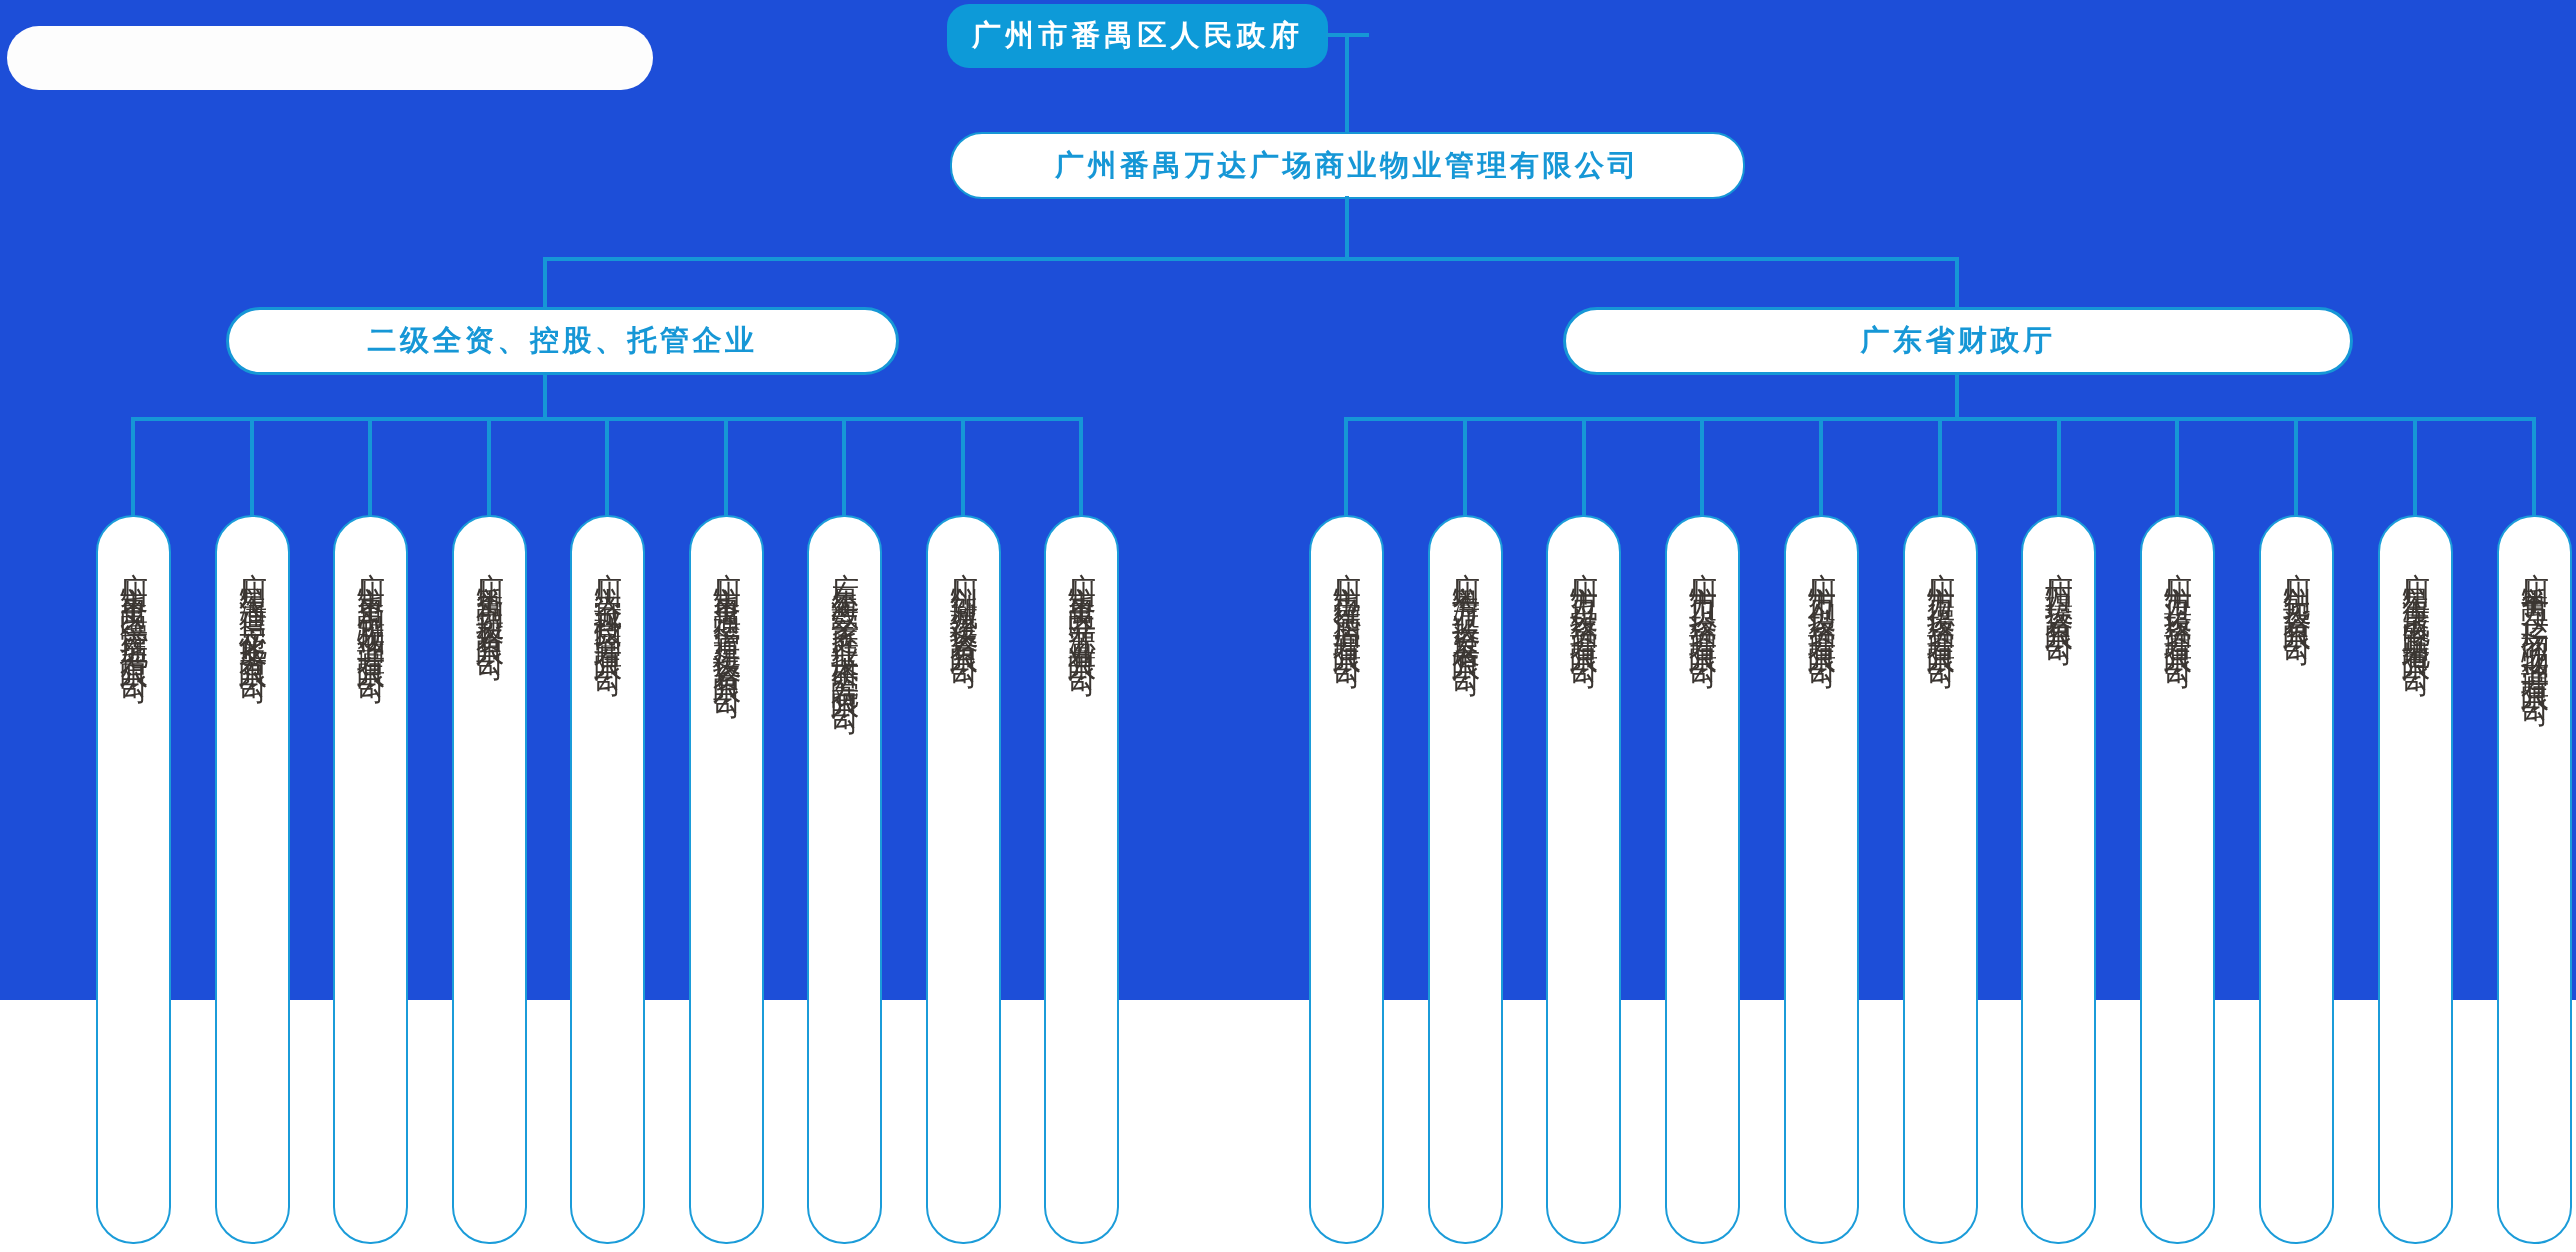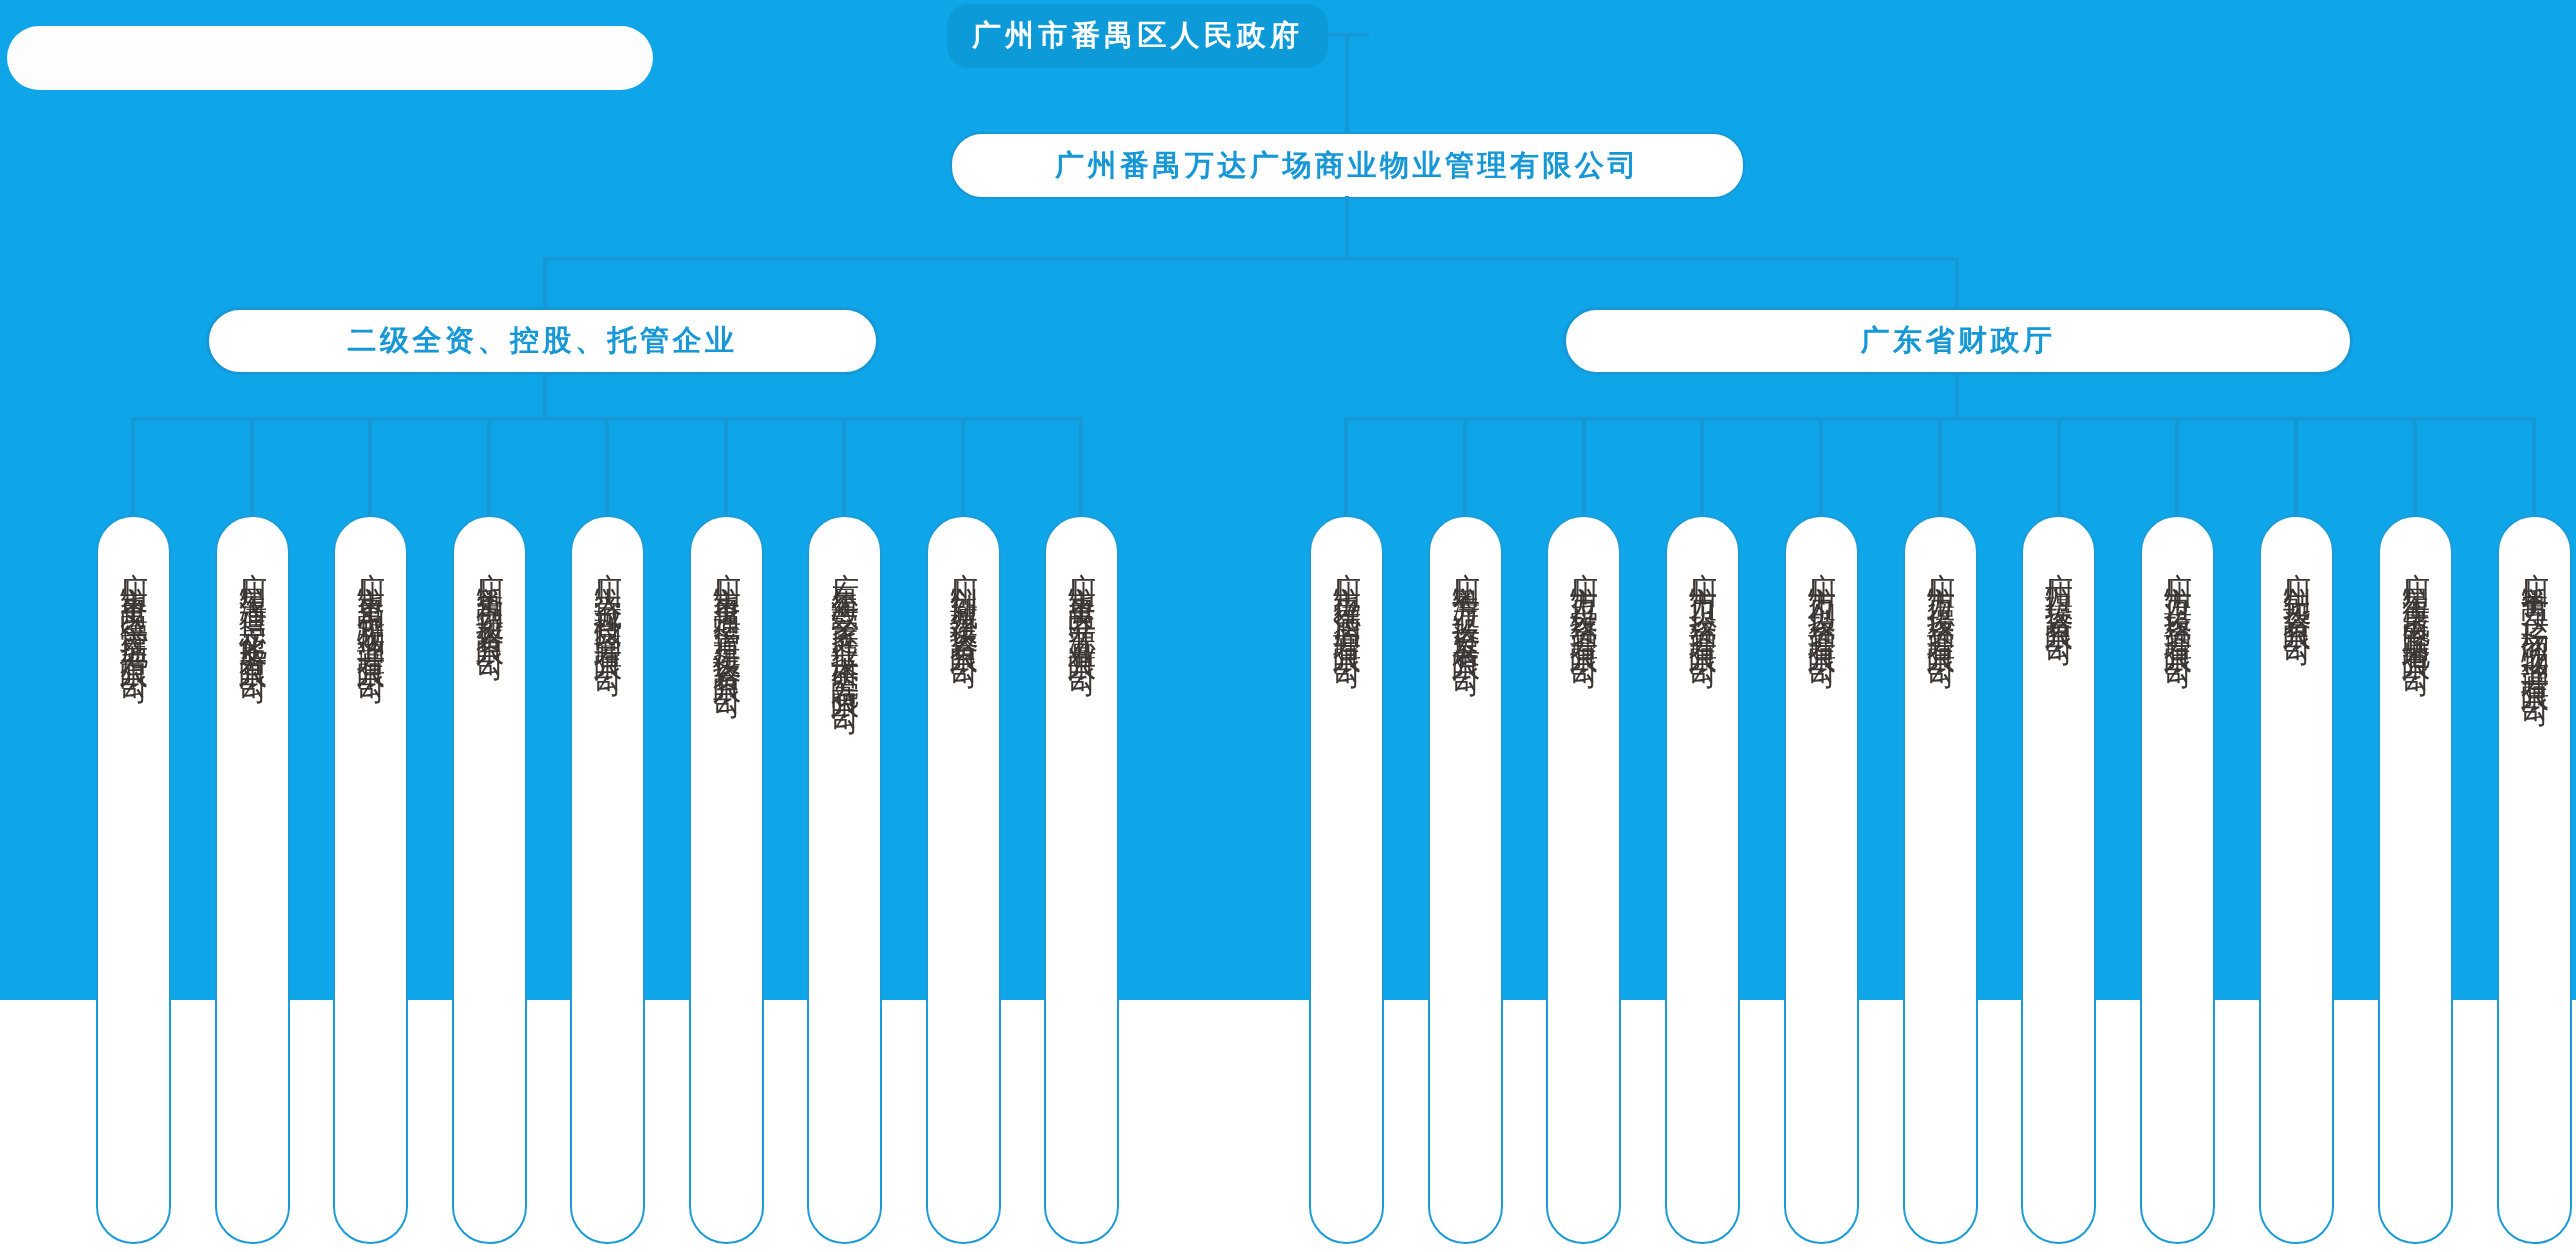--- a/index.html
+++ b/index.html
@@ -1,18 +1,18 @@
 <!DOCTYPE html>
 <html style="font-size:11px"><head>
 <meta charset="utf-8">
 <style>
   html,body{margin:0;padding:0;background:#ffffff;}
   body{width:2576px;height:1252px;overflow:hidden;
        font-family:"Liberation Sans","DejaVu Sans",sans-serif;}
-  .canvas{position:relative;width:2576px;height:1000px;background:#0ea5e9;}
+  .canvas{position:relative;width:2576px;height:1000px;background:#1d4ed8;}
 
   
   .ghost{position:absolute;left:7px;top:25.6px;width:646px;height:64px;
          border-radius:32px;background:#fdfdfd;}
 
   
   .line{position:absolute;background:#1697d6;}
   .line.h{height:4.1px;}
   .line.v{width:4.1px;}
   .stub{top:419px;height:104px;}
@@ -28,21 +28,21 @@
   
   .outline{background:#ffffff;border:2.8px solid #1697d6;color:#1697d6;
            font-size:29px;font-weight:700;letter-spacing:3.5px;border-radius:32px;}
   #company{left:950px;top:132px;width:795px;height:67px;}
 
   
   .pill{position:absolute;top:307px;height:68px;background:#ffffff;
         border:3.5px solid #1697d6;border-radius:34px;box-sizing:border-box;
         display:flex;align-items:center;justify-content:center;
         color:#1697d6;font-size:29px;font-weight:700;letter-spacing:3.5px;white-space:nowrap;}
-  #branch-left{left:206px;width:673px;}
+  #branch-left{left:226px;width:673px;}
   #branch-right{left:1563px;width:790px;}
 
   
   .capsule{position:absolute;top:515px;width:75px;height:729px;background:#ffffff;
            border:2.8px solid #1b9cd9;border-radius:37px;box-sizing:border-box;
            display:flex;justify-content:center;align-items:flex-start;padding-top:33px;}
   .capsule span{writing-mode:vertical-rl;text-orientation:upright;
                 font-size:28px;letter-spacing:7.6px;line-height:1.0;
                 color:#3b3632;font-weight:500;}
 </style>

